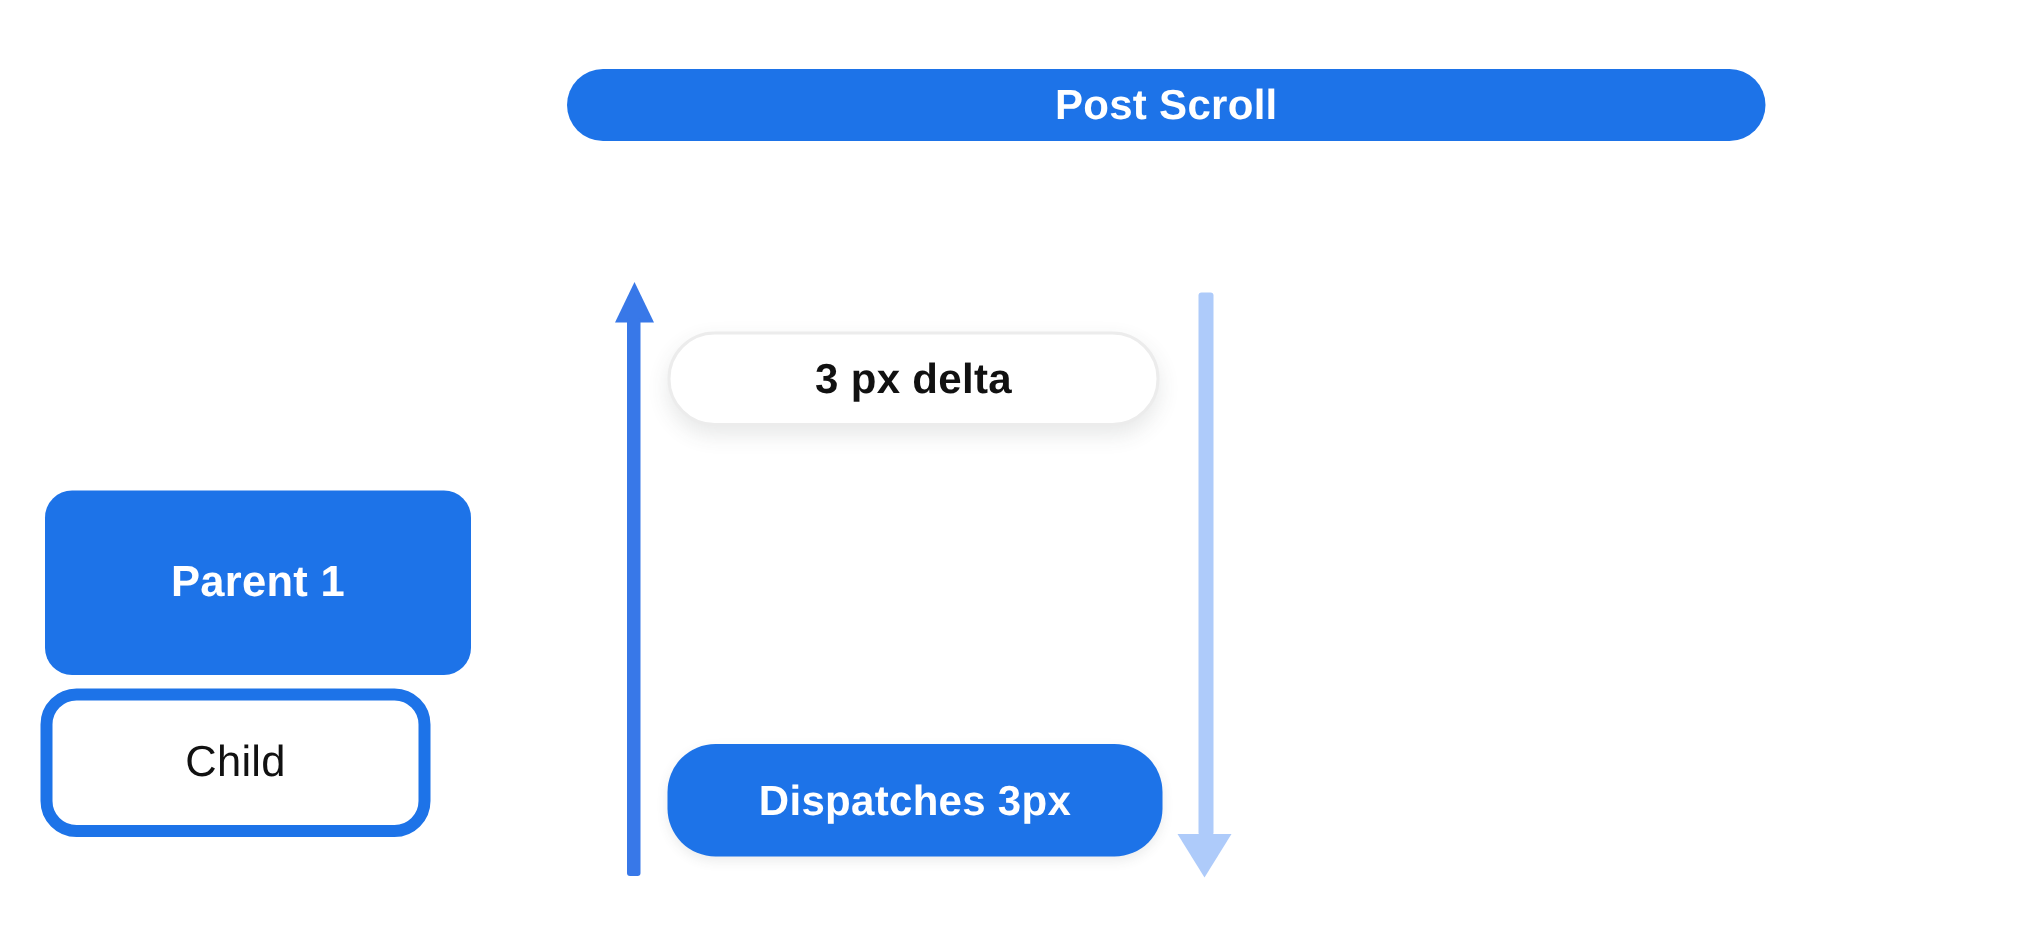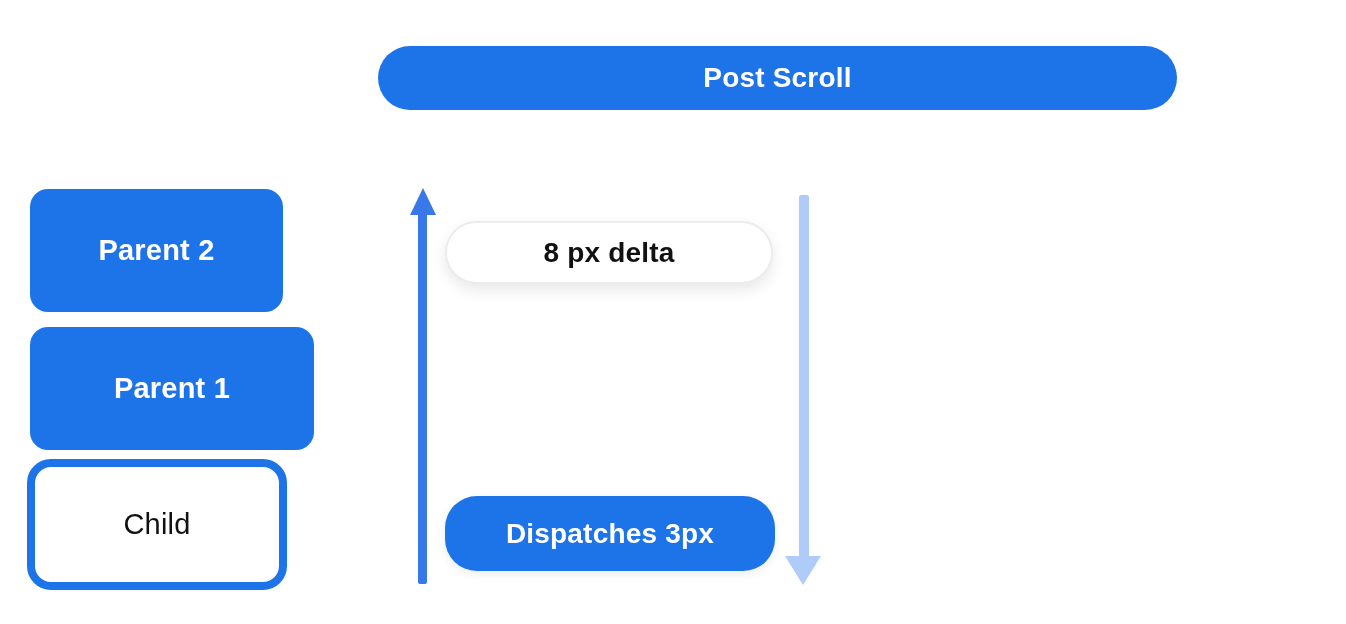--- a/index.html
+++ b/index.html
@@ -21,21 +21,21 @@
     width: 1346px;
     height: 624px;
     background: var(--white);
     overflow: hidden;
   }
 
   
   .banner {
     position: absolute;
     left: 378px; top: 46px;
-    width: 799px; height: 64px;
+    width: 799px; height: 48px;
     background: var(--primary-blue);
     border-radius: 32px;
     color: var(--white);
     font-size: 28px;
     font-weight: 700;
     display: flex; align-items: center; justify-content: center;
     letter-spacing: 0.2px;
   }
 
   
@@ -47,21 +47,21 @@
   }
   .node.filled {
     background: var(--primary-blue);
     color: var(--white);
     font-weight: 700;
     border-radius: 18px;
   }
   .node-parent-2 { left: 30px; top: 189px; width: 253px; height: 123px; }
   .node-parent-1 { left: 30px; top: 327px; width: 284px; height: 123px; }
   .node.outlined {
-    left: 27px; top: 459px; width: 260px; height: 131px;
+    left: 27px; top: 459px; width: 260px; height: 99px;
     background: var(--white);
     border: 8px solid var(--primary-blue);
     border-radius: 24px;
     color: var(--text-dark);
     font-weight: 500;
   }
 
   
   .arrow-up {
     position: absolute;
@@ -128,33 +128,32 @@
     box-shadow: 0 3px 8px rgba(60,64,67,0.10);
   }
 </style>
 </head>
 <body>
 
 <div class="canvas">
 
   <div class="banner">Post Scroll</div>
 
-  <div class="node filled node-parent-2">Parent 2</div>
 
   <div class="node filled node-parent-1">Parent 1</div>
 
   <div class="node outlined node-child">Child</div>
 
   <div class="arrow-up">
     <div class="arrow-head"></div>
     <div class="arrow-shaft"></div>
   </div>
 
   <div class="arrow-down">
     <div class="arrow-shaft"></div>
     <div class="arrow-head"></div>
   </div>
 
-  <div class="pill pill-delta">8 px delta</div>
+  <div class="pill pill-delta">3 px delta</div>
 
   <div class="pill pill-dispatch">Dispatches 3px</div>
 
 </div>
 
 </body></html>

